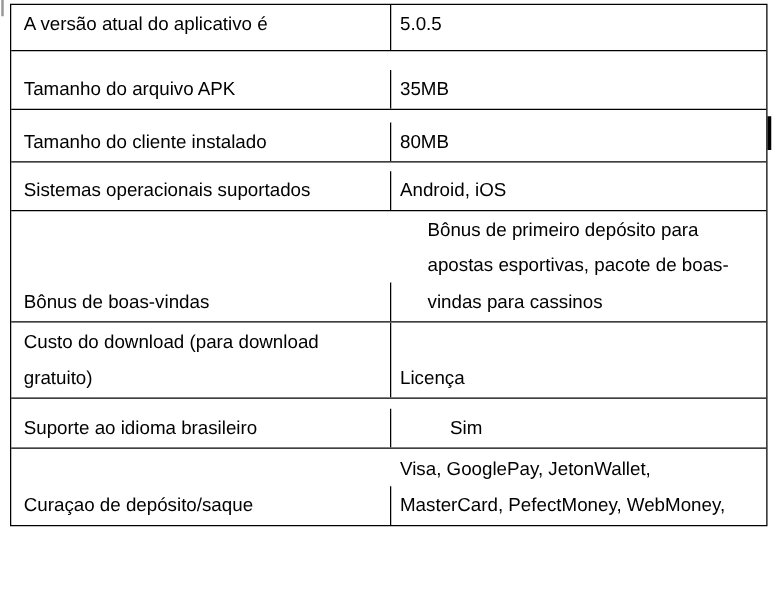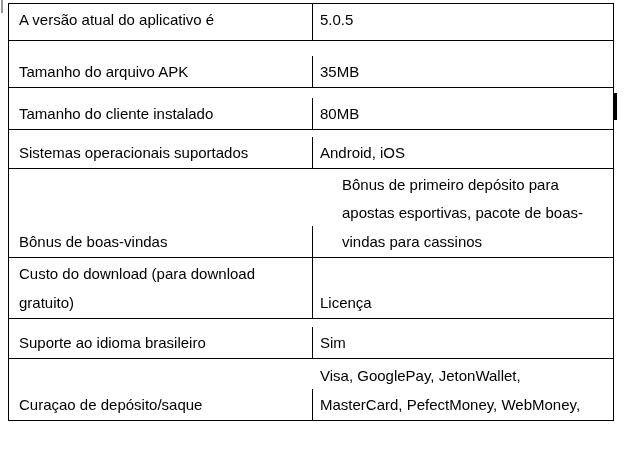--- a/index.html
+++ b/index.html
@@ -40,21 +40,21 @@
     padding: 2px 8px 1px 7px;
   }
 
   .r1 { height: 36px; }
   .r2 { height: 47px; }
   .r3 { height: 42px; }
   .r4 { height: 39px; }
   .r5 { height: 89px; gap: 22px; }
   .r6 { height: 61px; }
   .r7 { height: 40px; }
-  .r8 { height: 40px; }
+  .r8 { height: 40px; gap: 40px; }
   .r9 { height: 62px; }
 
   .left-edge-line {
     position: absolute;
     left: 1px; top: 0;
     width: 2px; height: 13px;
     background: #999999;
   }
   .scroll-thumb {
     position: absolute;

